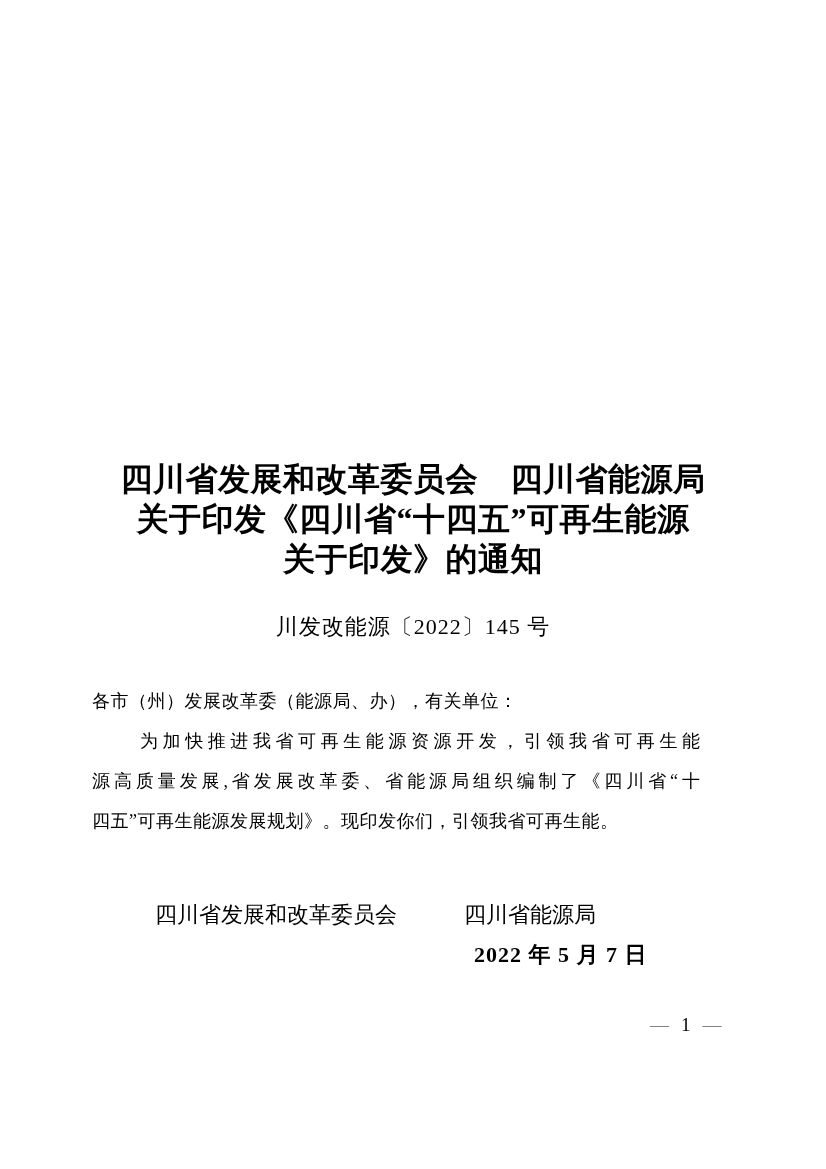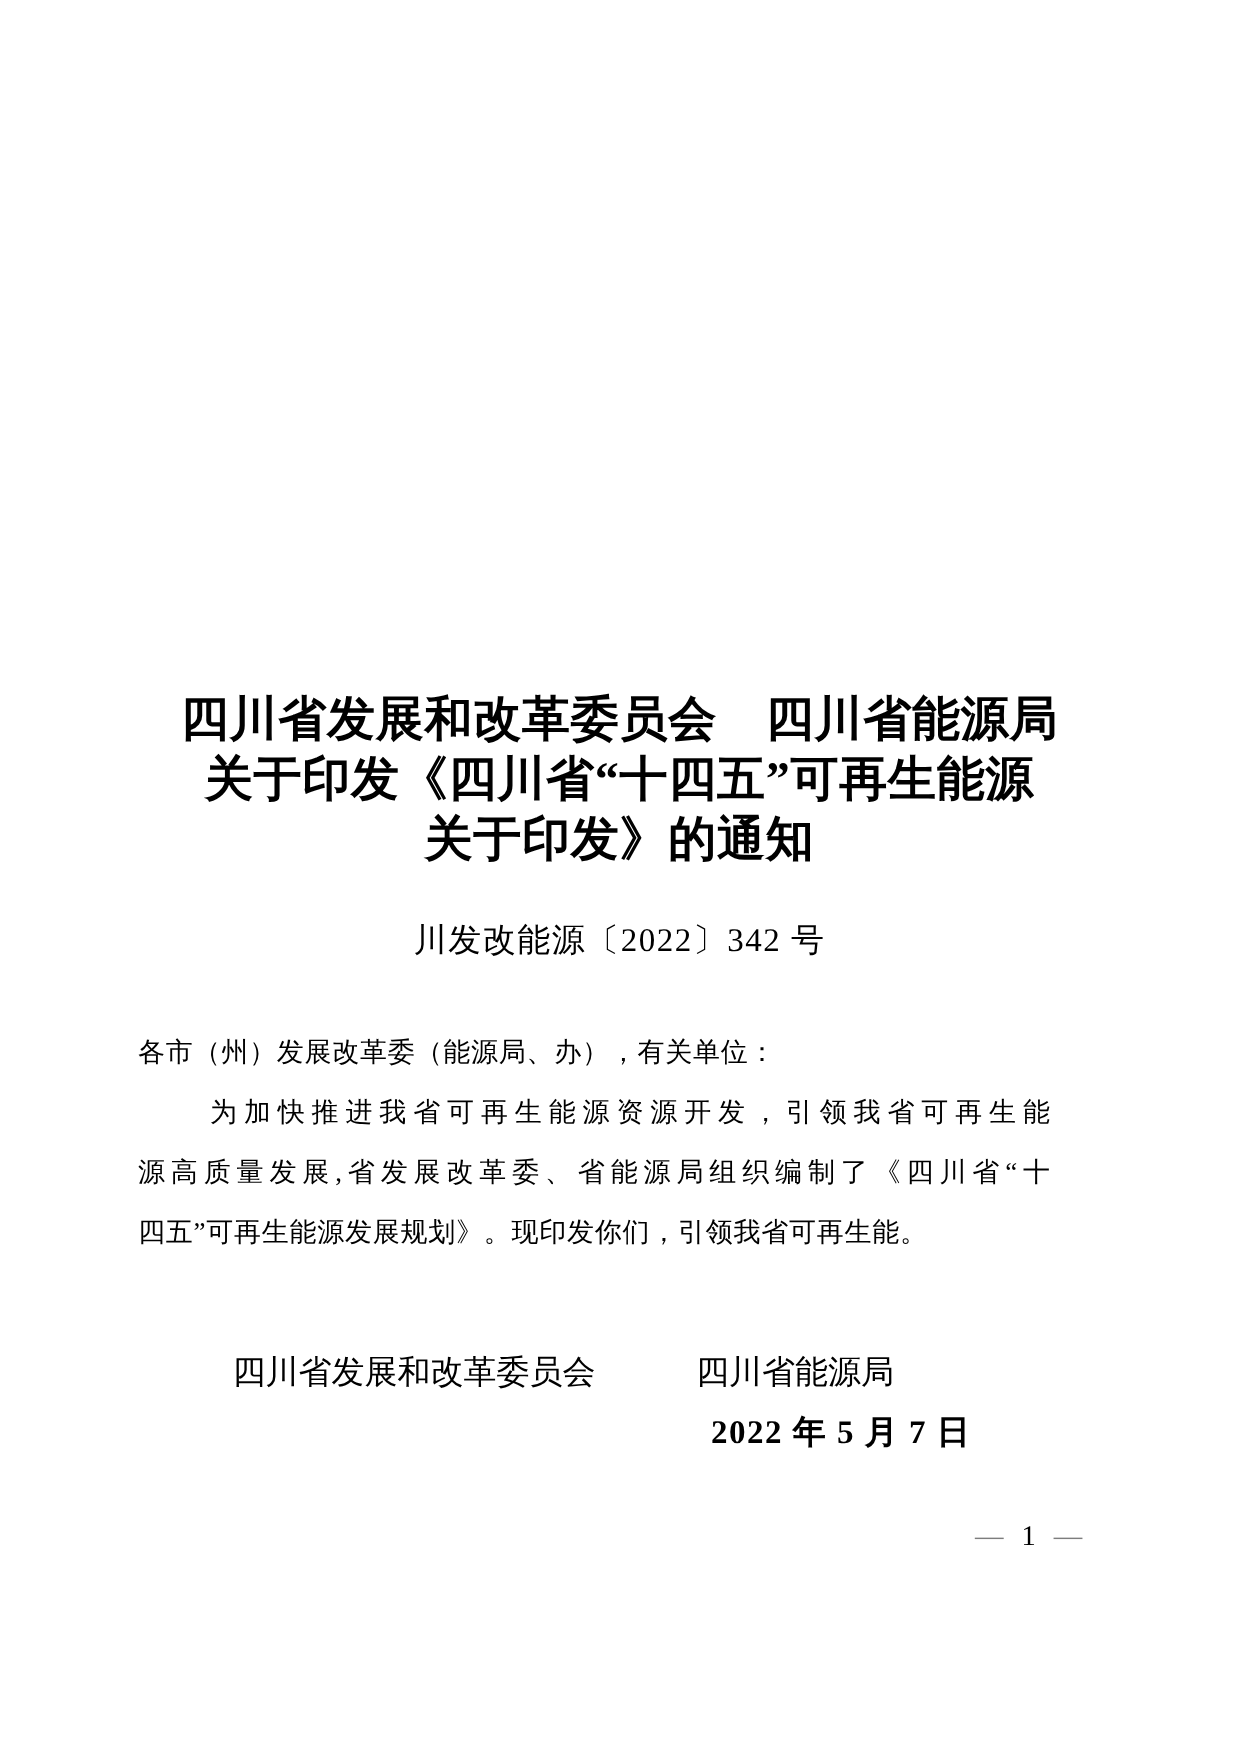--- a/index.html
+++ b/index.html
@@ -84,21 +84,21 @@
 <body>
 
 <div class="page">
 
   <header class="title">
     <div class="title-line">四川省发展和改革委员会　四川省能源局</div>
     <div class="title-line">关于印发《四川省“十四五”可再生能源</div>
     <div class="title-line">关于印发》的通知</div>
   </header>
 
-  <div class="doc-number">川发改能源〔2022〕342 号</div>
+  <div class="doc-number">川发改能源〔2022〕145 号</div>
 
   <div class="body-block">
     <div class="body-line">各市（州）发展改革委（能源局、办），有关单位：</div>
     <div class="body-line indent justify">为加快推进我省可再生能源资源开发，引领我省可再生能</div>
     <div class="body-line justify">源高质量发展,省发展改革委、省能源局组织编制了《四川省“十</div>
     <div class="body-line">四五”可再生能源发展规划》。现印发你们，引领我省可再生能。</div>
   </div>
 
   <div class="sig sig-agency-1">四川省发展和改革委员会</div>
   <div class="sig sig-agency-2">四川省能源局</div>

